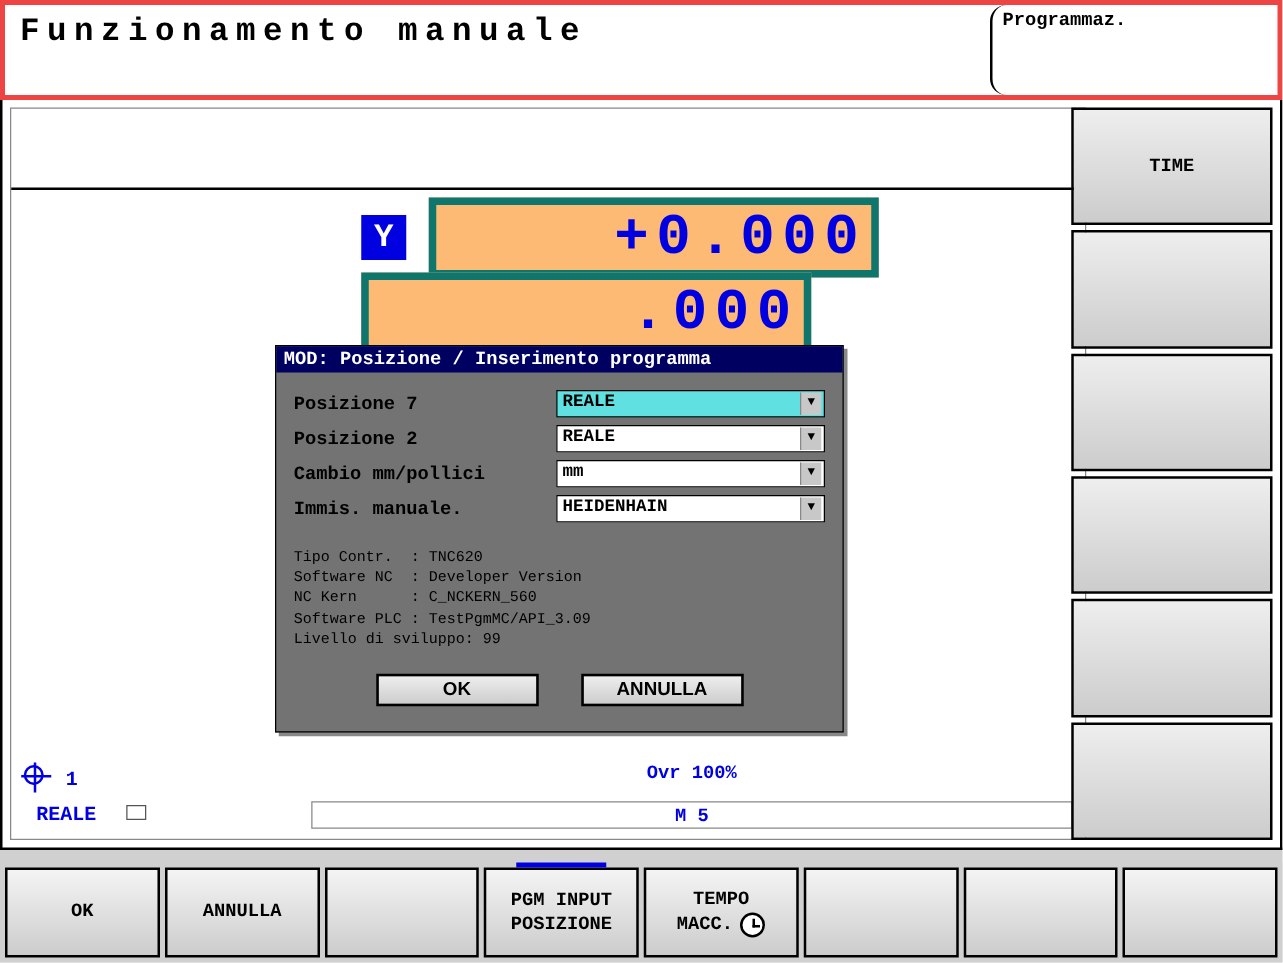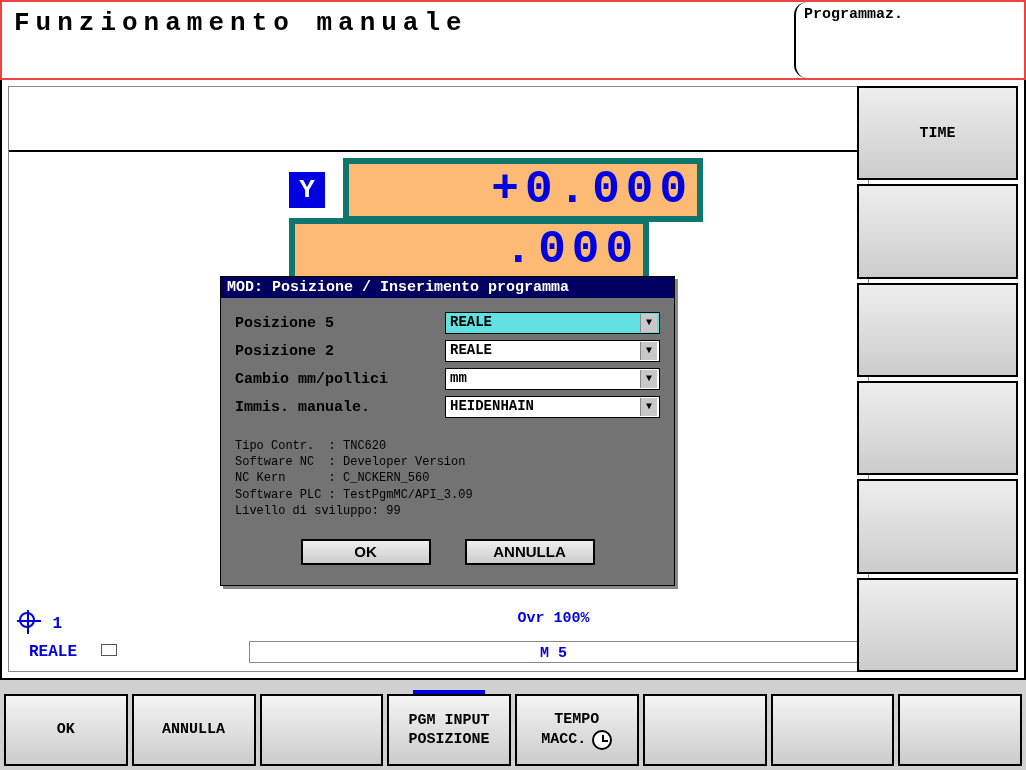--- a/index.html
+++ b/index.html
@@ -7,21 +7,21 @@
     font-family: "Courier New", monospace;
     background: #d0d0d0;
     width: 1026px;
     height: 770px;
     overflow: hidden;
     position: relative;
   }
   .header {
     display: flex;
     height: 80px;
-    border: 2px solid #ef4444;
+    border: 4px solid #ef4444;
     background: #fff;
   }
   .title-area {
     flex: 1;
     padding: 6px 12px;
     font-size: 26px;
     font-weight: bold;
     letter-spacing: 6px;
     white-space: nowrap;
     overflow: hidden;
@@ -312,21 +312,21 @@
     <div class="side-btn"></div>
     <div class="side-btn"></div>
     <div class="side-btn"></div>
     <div class="side-btn"></div>
   </div>
 
   <div class="dialog">
     <div class="dialog-title">MOD: Posizione / Inserimento programma</div>
     <div class="dialog-body">
       <div class="dlg-row">
-        <div class="dlg-label">Posizione 5</div>
+        <div class="dlg-label">Posizione 7</div>
         <div class="dlg-select sel-hl">REALE</div>
       </div>
       <div class="dlg-row">
         <div class="dlg-label">Posizione 2</div>
         <div class="dlg-select">REALE</div>
       </div>
       <div class="dlg-row">
         <div class="dlg-label">Cambio mm/pollici</div>
         <div class="dlg-select">mm</div>
       </div>

